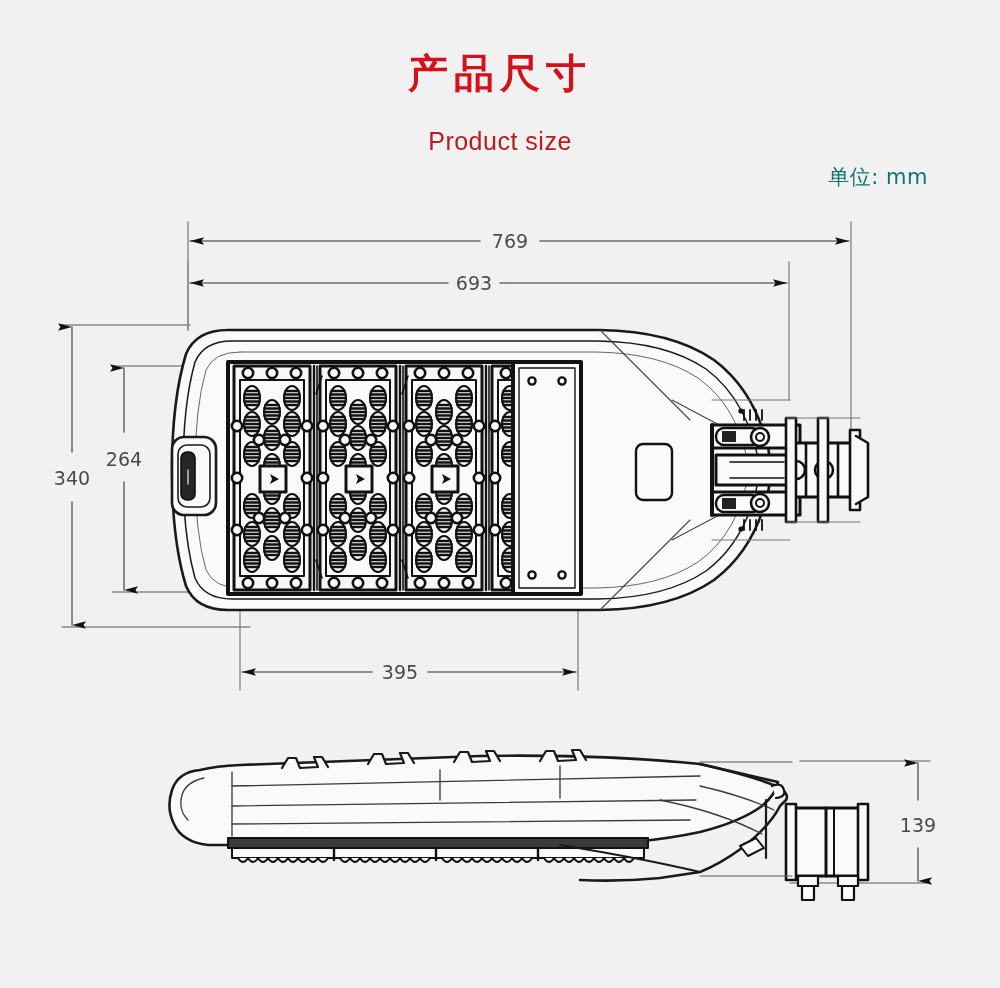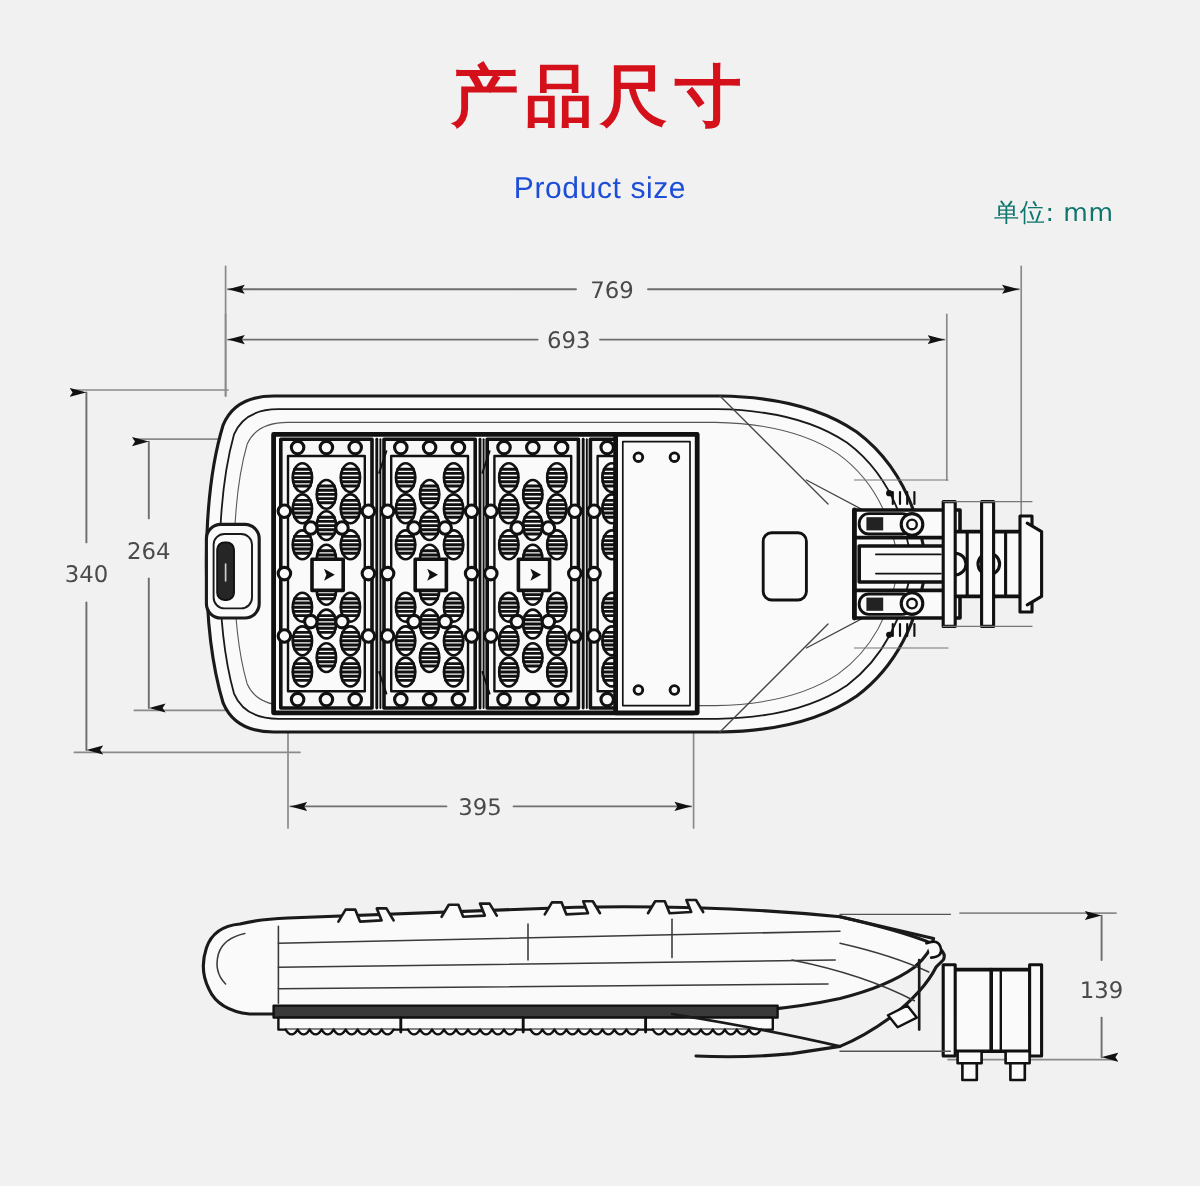--- a/index.html
+++ b/index.html
@@ -20,36 +20,35 @@
     position: absolute;
     inset: 0;
     background: #f1f1f1;
   }
   .title-cn {
     position: absolute;
     left: 0; right: 0;
     top: 52px;
     text-align: center;
     color: #d4111b;
-    font-size: 56px;
+    font-size: 40px;
     font-weight: bold;
     letter-spacing: 6px;
     line-height: 1.05;
     font-family: "DejaVu Sans", "Liberation Sans", sans-serif;
   }
   .title-en {
     position: absolute;
     left: 0; right: 0;
     top: 127px;
     text-align: center;
-    color: #1d4ed8;
+    color: #b91c1c;
     font-size: 25px;
     letter-spacing: 0.5px;
     font-family: "Liberation Sans", sans-serif;
-    margin-top: 16px;
   }
   .unit-label {
     position: absolute;
     right: 72px;
     top: 163px;
     color: #0f766e;
     font-size: 21px;
     letter-spacing: 0.5px;
     font-family: "DejaVu Sans", "Liberation Sans", sans-serif;
   }

